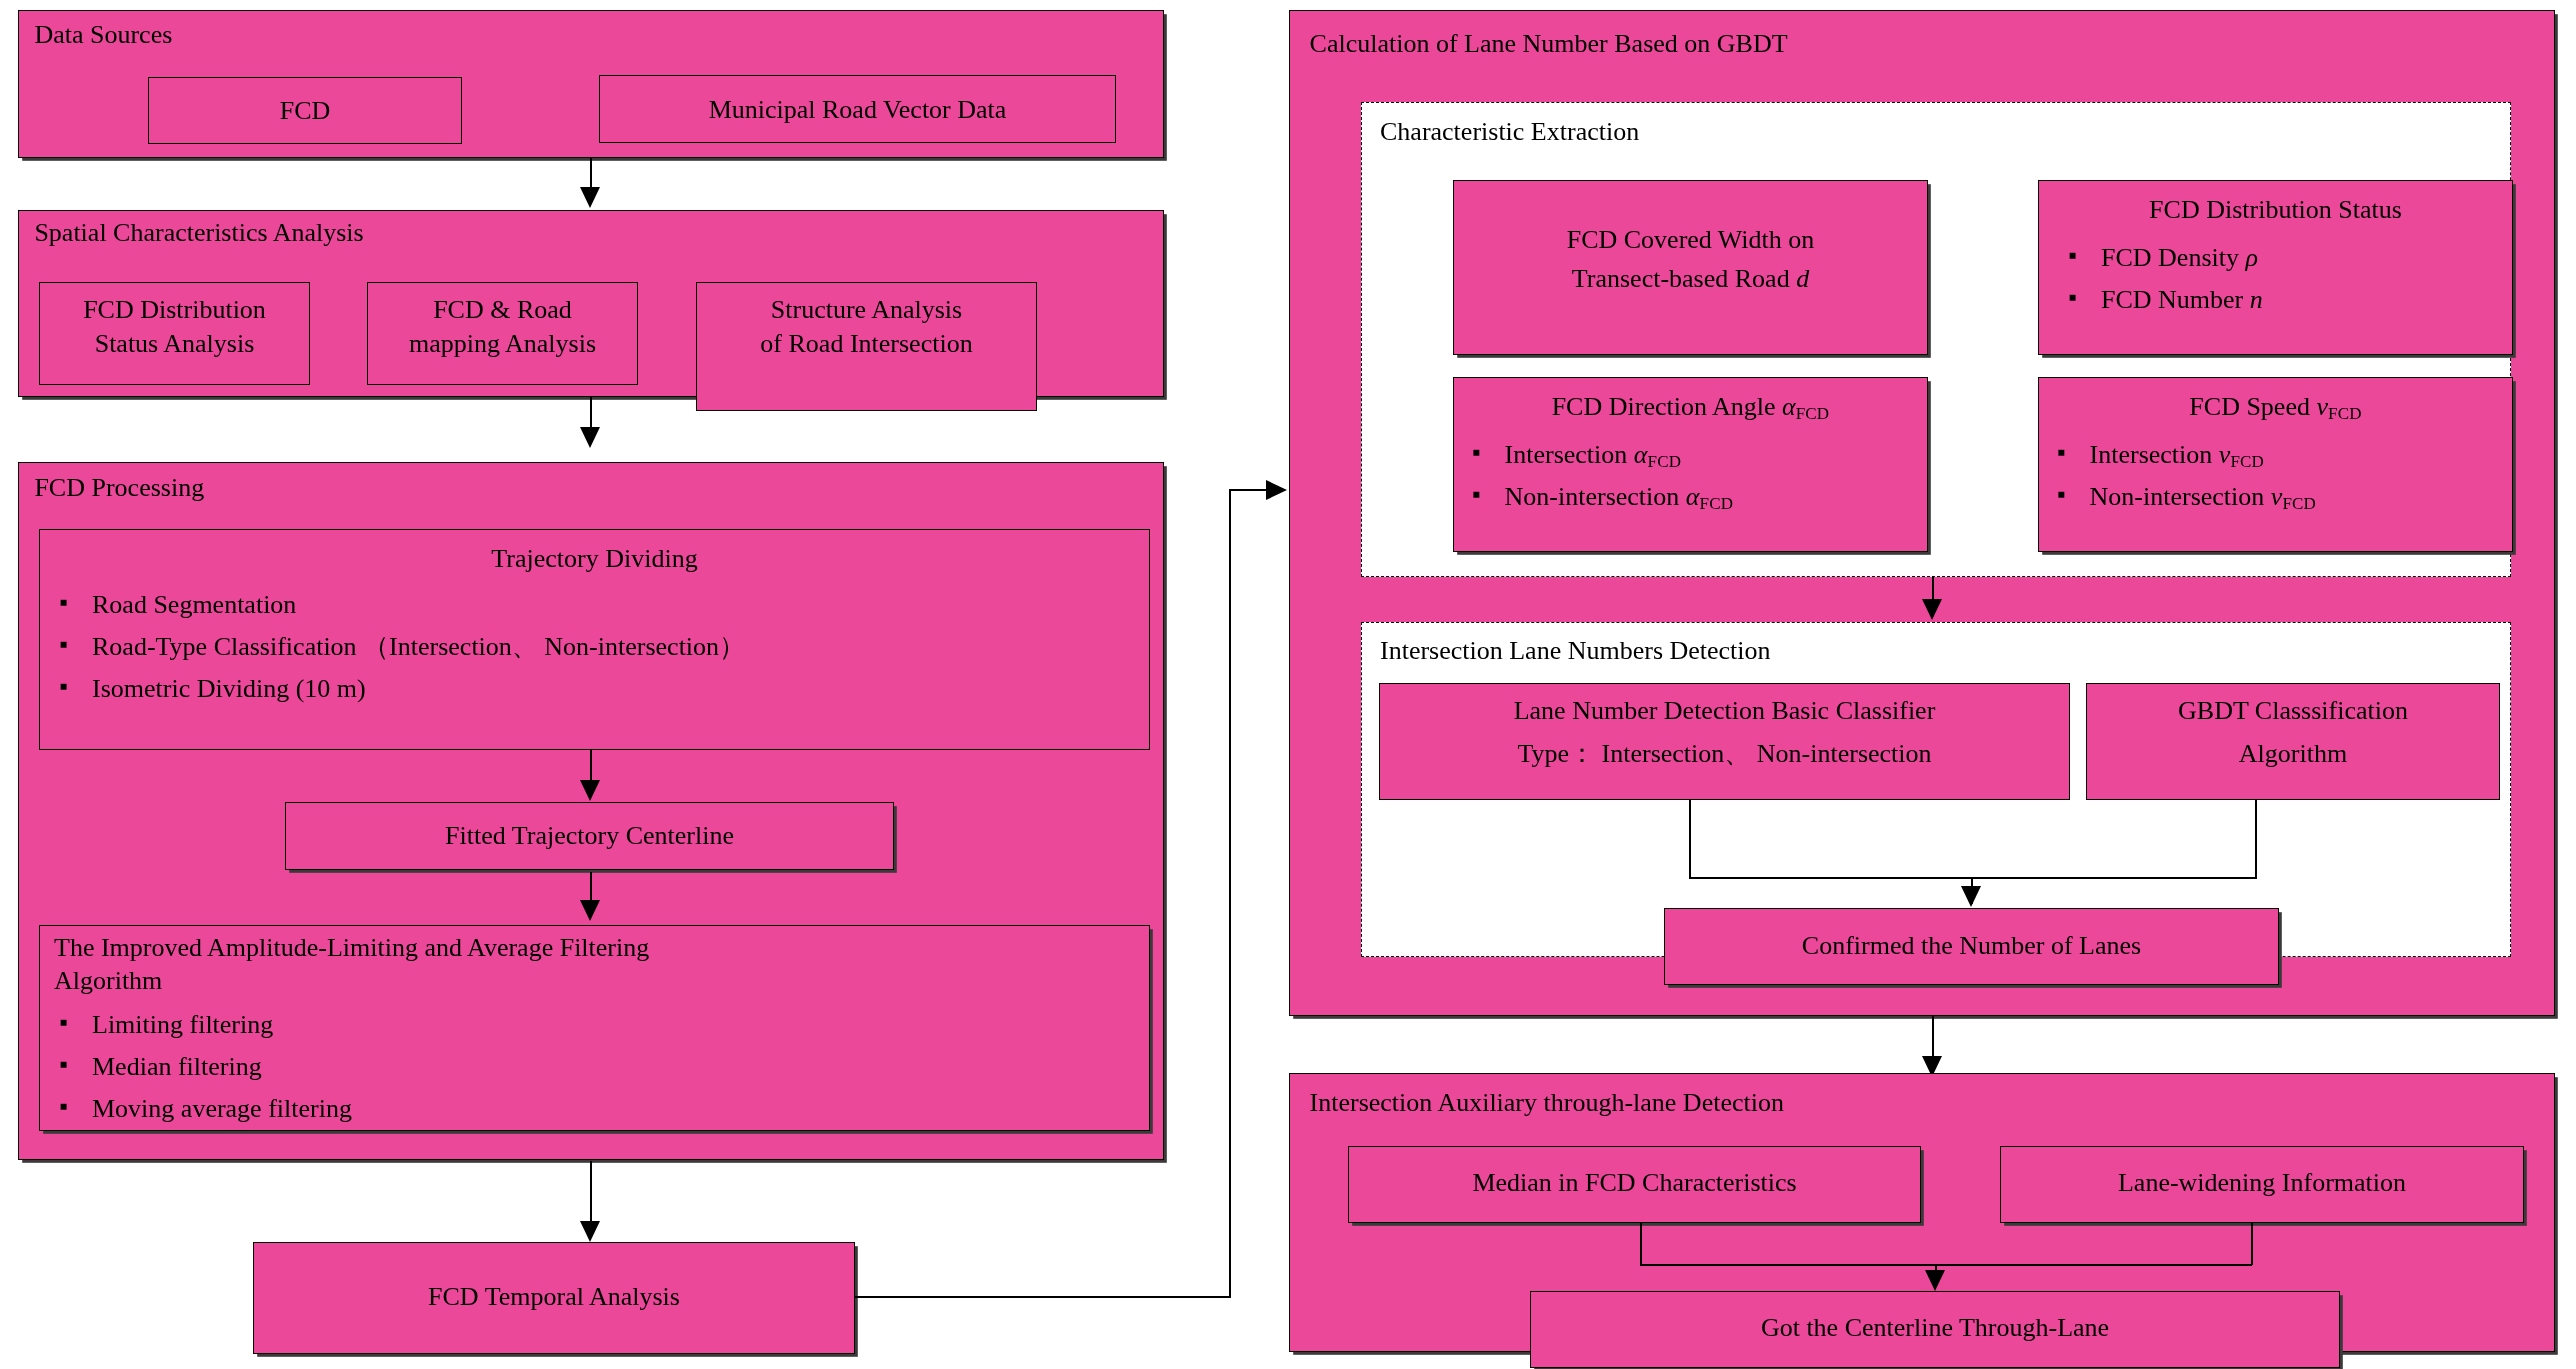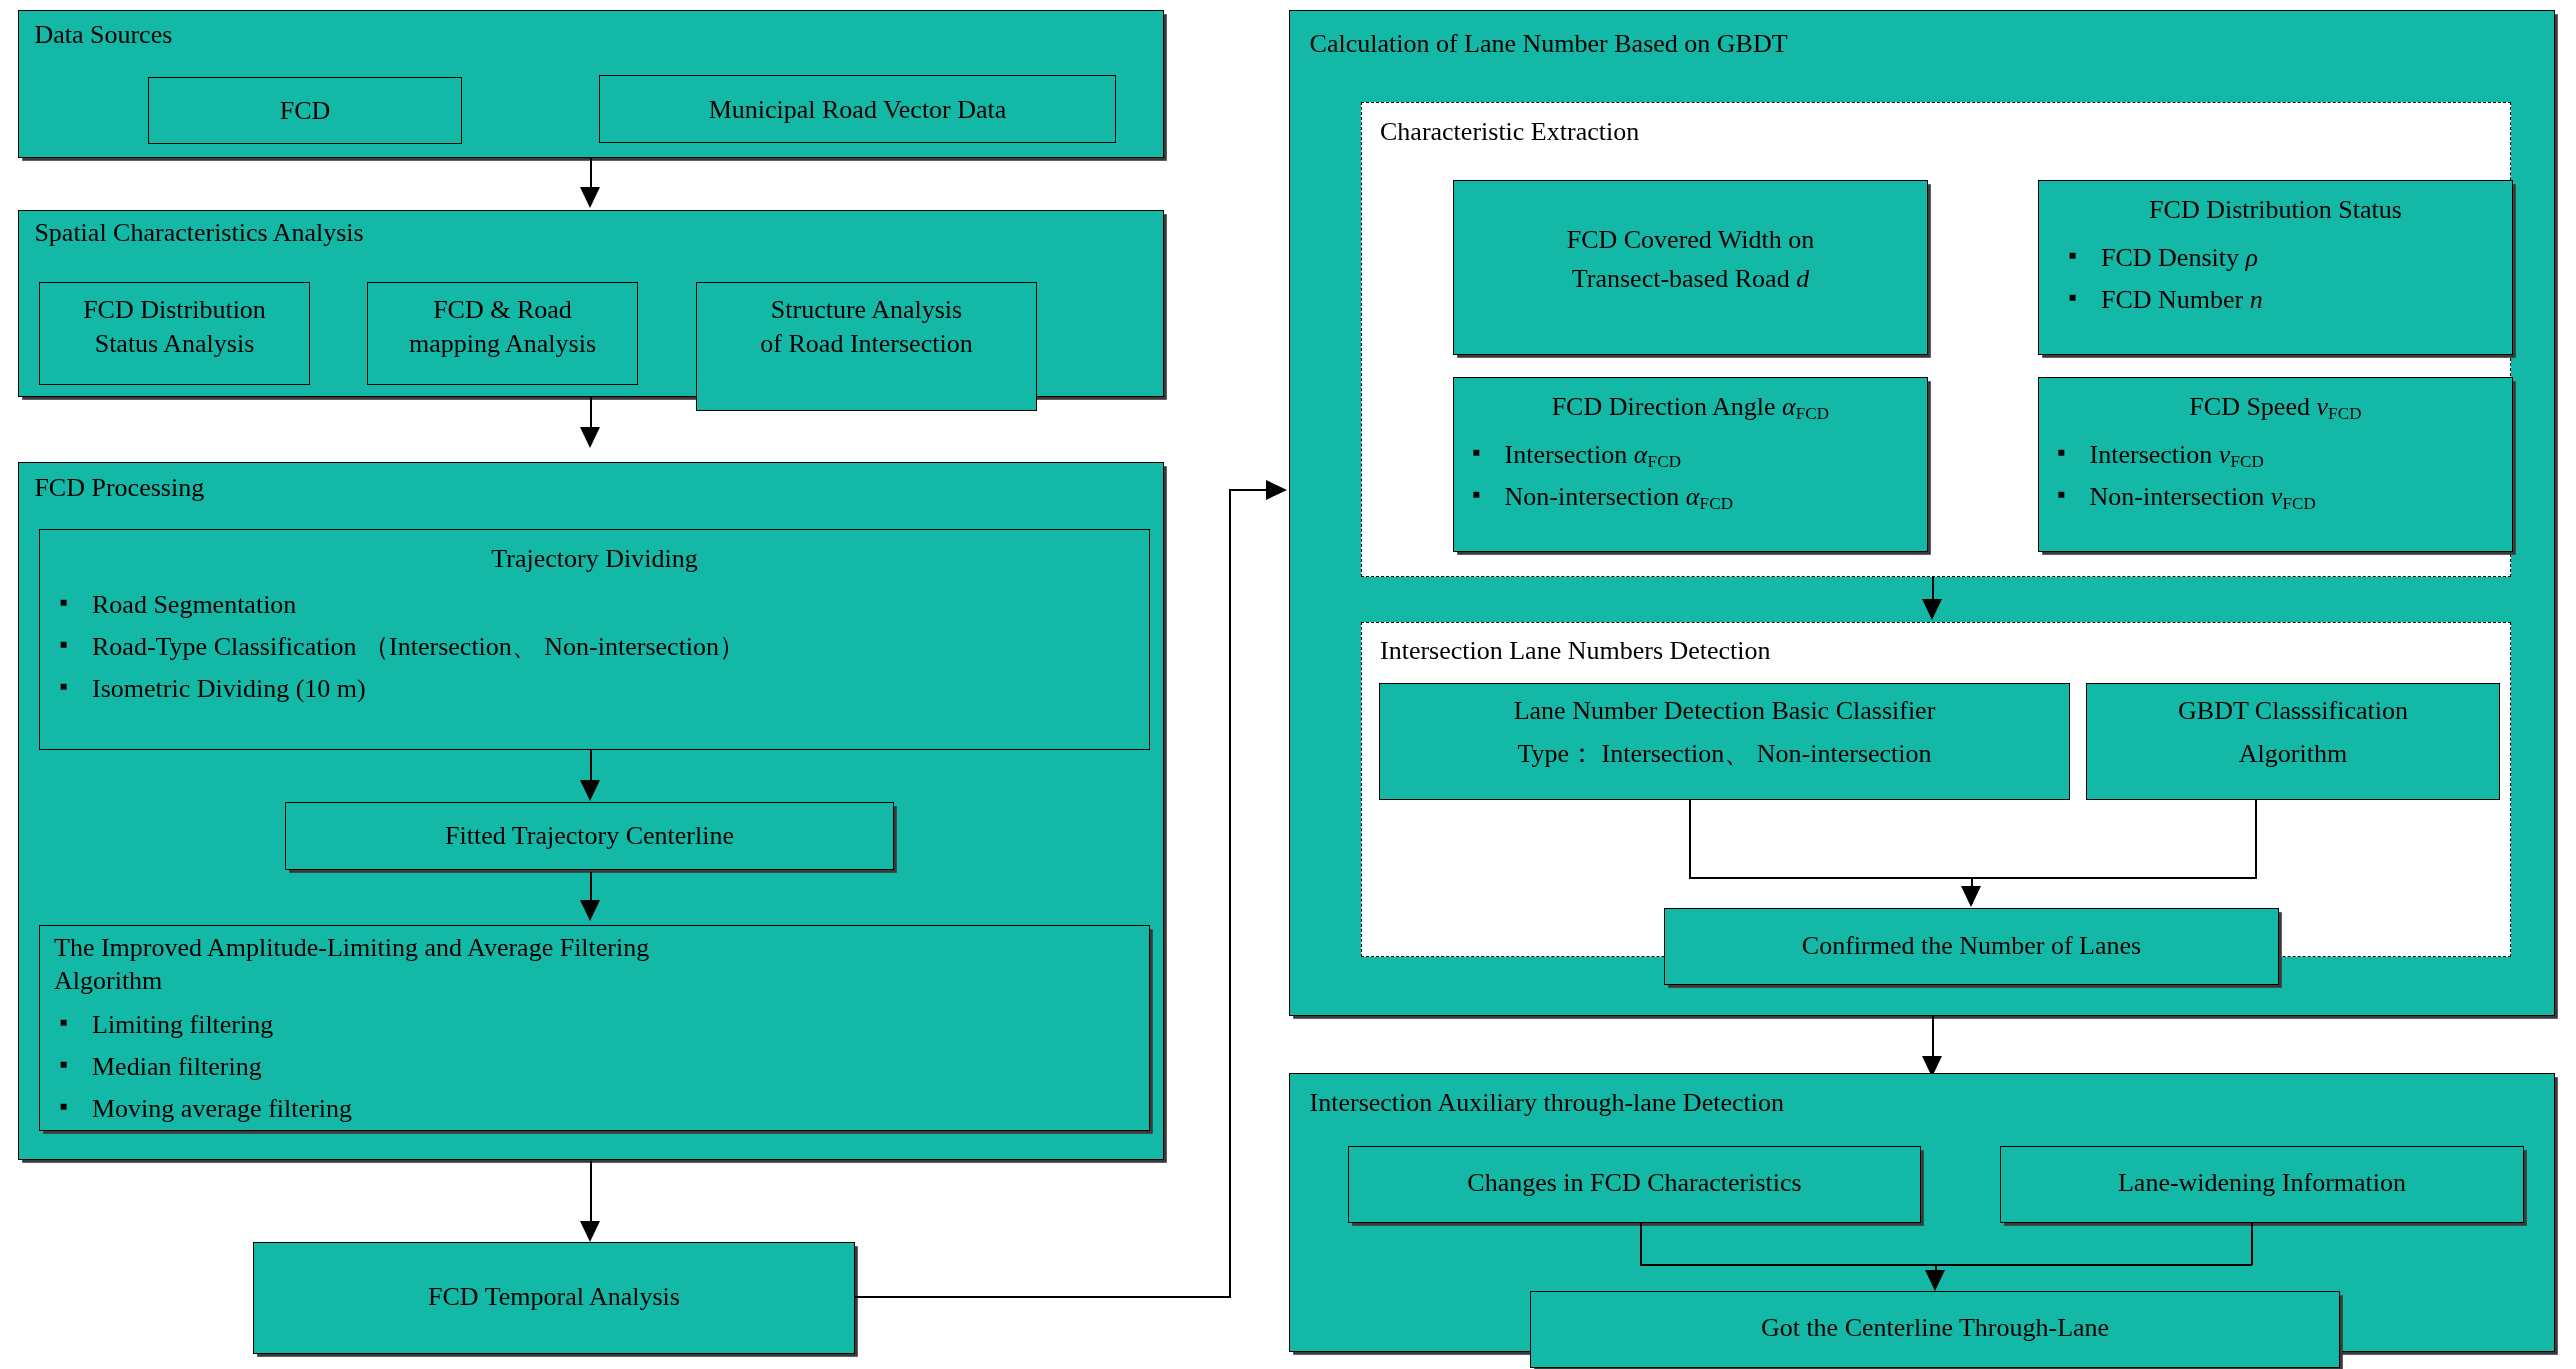--- a/index.html
+++ b/index.html
@@ -3,21 +3,21 @@
 <meta charset="utf-8">
 <style>
   html,body{margin:0;padding:0;background:#ffffff;}
   body{width:2576px;height:1369px;position:relative;font-family:"Liberation Serif","DejaVu Serif",serif;color:#000;}
   .canvas{position:absolute;left:0;top:0;width:2576px;height:1369px;}
 
   
   .abs{position:absolute;box-sizing:border-box;}
 
   
-  .box{border:1.4px solid #000;background:#14b8a6;}
+  .box{border:1.4px solid #000;background:#ec4899;}
   .box.shadowed{box-shadow:3.5px 3.5px 0 -0.7px #3a3a3a;}
   .dashbox{border:1.4px dashed #000;background:#fff;}
 
   .title{position:absolute;font-size:26px;line-height:1.05;white-space:nowrap;}
 
   .bx-text{position:absolute;left:0;right:0;text-align:center;font-size:26px;line-height:1.2;}
 
   ul.bul{list-style:none;margin:0;padding:0;position:absolute;}
   ul.bul li{font-size:26px;line-height:1.62;white-space:nowrap;position:relative;padding-left:38px;}
   ul.bul li:before{content:"\25AA";position:absolute;left:5.6px;top:-1.4px;font-size:24px;}
@@ -184,21 +184,21 @@
   </div>
 
   <div class="vline" style="left:1932px;top:1016px;height:61px;"></div>
   <div class="arrowdown" style="left:1922px;top:1056px;"></div>
 
   <div class="abs box shadowed" style="left:1289px;top:1073px;width:1266px;height:279px;">
     <div class="title" style="left:19.6px;top:15.4px;">Intersection Auxiliary through-lane Detection</div>
   </div>
 
   <div class="abs box shadowed" style="left:1348px;top:1146px;width:573px;height:77px;">
-    <div class="bx-text" style="top:19.6px;">Changes in FCD Characteristics</div>
+    <div class="bx-text" style="top:19.6px;">Median in FCD Characteristics</div>
   </div>
 
   <div class="abs box shadowed" style="left:1988px;top:1146px;width:524px;height:77px;margin-left:12px;">
     <div class="bx-text" style="top:19.6px;">Lane-widening Information</div>
   </div>
 
   <div class="vline" style="left:1640px;top:1222px;height:43px;"></div>
   <div class="vline" style="left:2251px;top:1222px;height:43px;"></div>
   <div class="hline" style="left:1640px;top:1264px;width:612px;"></div>
   <div class="vline" style="left:1935px;top:1264px;height:19.6px;"></div>

